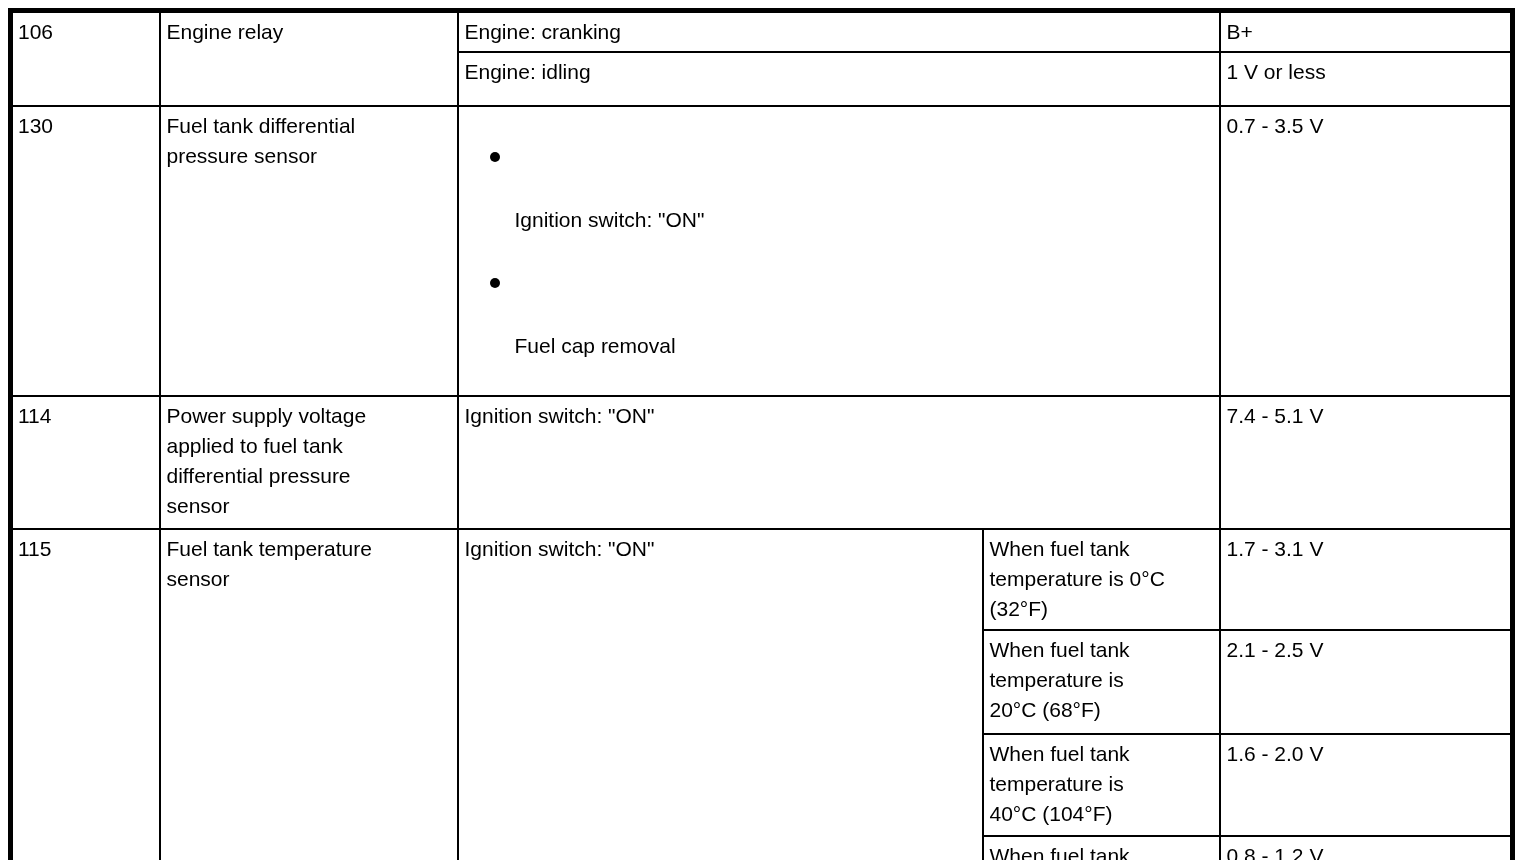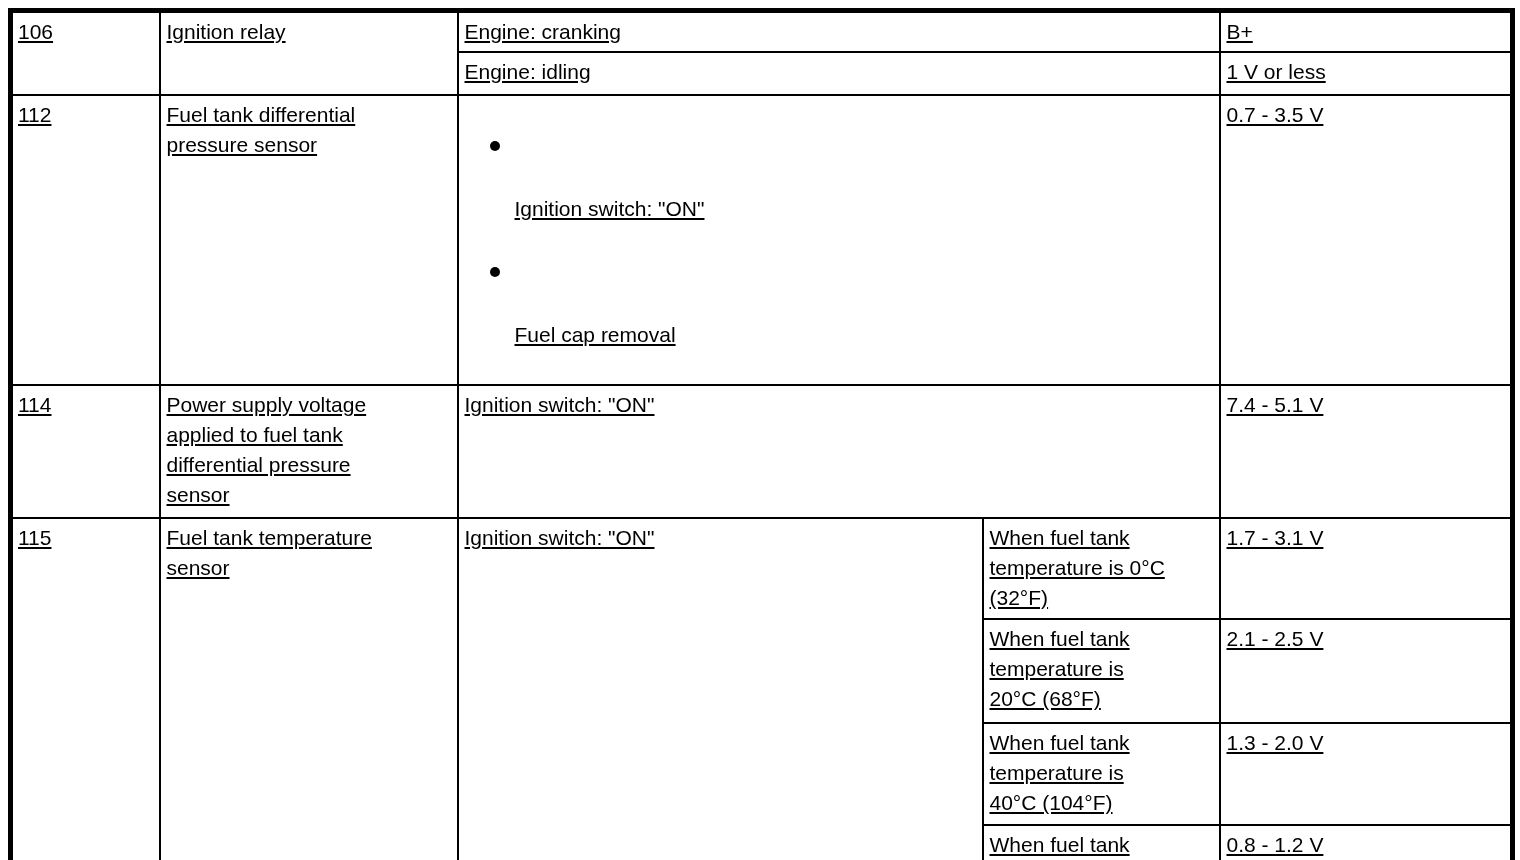--- a/index.html
+++ b/index.html
@@ -29,21 +29,20 @@
     border: 5px solid #000000;
   }
   td {
     border: 2px solid #000000;
     vertical-align: top;
     padding: 4px 6px 4px 6px;
     font-size: 21px;
     line-height: 30px;
     white-space: pre-line;
     overflow: hidden;
-    text-decoration: underline;
   }
   td.terminal-col { padding-left: 5px; }
   td.cond-col { padding-left: 6px; }
   td.value-col { padding-left: 6px; }
   
   td.bullet-cell { padding: 3px 6px 3px 6px; }
   .bullet-line {
     position: relative;
     padding-left: 50px;
     line-height: 32px;
@@ -53,21 +52,21 @@
     position: absolute;
     left: 25px;
     top: 12px;
     width: 10px;
     height: 10px;
     background: #000000;
     border-radius: 50%;
   }
   
   tr.r1  { height: 38px; }
-  tr.r2  { height: 43px; }
+  tr.r2  { height: 54px; }
   tr.r3  { height: 73px; }
   tr.r4  { height: 133px; margin-left: 45px; }
   tr.r5  { height: 101px; }
   tr.r6  { height: 104px; }
   tr.r7  { height: 102px; }
   tr.r8  { height: 103px; }
 </style>
 </head>
 <body>
 
@@ -77,31 +76,31 @@
       <col style="width:149px">
       <col style="width:298px">
       <col style="width:525px">
       <col style="width:237px">
       <col style="width:293px">
     </colgroup>
     <tbody>
 
       <tr class="r1">
         <td class="terminal-col" rowspan="2">106</td>
-        <td class="component-col" rowspan="2">Ignition relay</td>
+        <td class="component-col" rowspan="2">Engine relay</td>
         <td class="cond-col" colspan="2">Engine: cranking</td>
         <td class="value-col">B+</td>
       </tr>
       <tr class="r2">
         <td class="cond-col" colspan="2">Engine: idling</td>
         <td class="value-col">1 V or less</td>
       </tr>
 
       <tr class="r3">
-        <td class="terminal-col">112</td>
+        <td class="terminal-col">130</td>
         <td class="component-col">Fuel tank differential
 pressure sensor</td>
         <td class="bullet-cell" colspan="2">
           <div class="bullet-line">
             <span class="bullet-dot"></span>
             <span>Ignition switch: "ON"</span>
           </div>
           <div class="bullet-line">
             <span class="bullet-dot"></span>
             <span>Fuel cap removal</span>
@@ -133,21 +132,21 @@
       <tr class="r6">
         <td class="subcond-col">When fuel tank
 temperature is
 20°C (68°F)</td>
         <td class="value-col">2.1 - 2.5 V</td>
       </tr>
       <tr class="r7">
         <td class="subcond-col">When fuel tank
 temperature is
 40°C (104°F)</td>
-        <td class="value-col">1.3 - 2.0 V</td>
+        <td class="value-col">1.6 - 2.0 V</td>
       </tr>
       <tr class="r8">
         <td class="subcond-col">When fuel tank
 temperature is
 80°C (176°F)</td>
         <td class="value-col">0.8 - 1.2 V</td>
       </tr>
 
     </tbody>
   </table>

